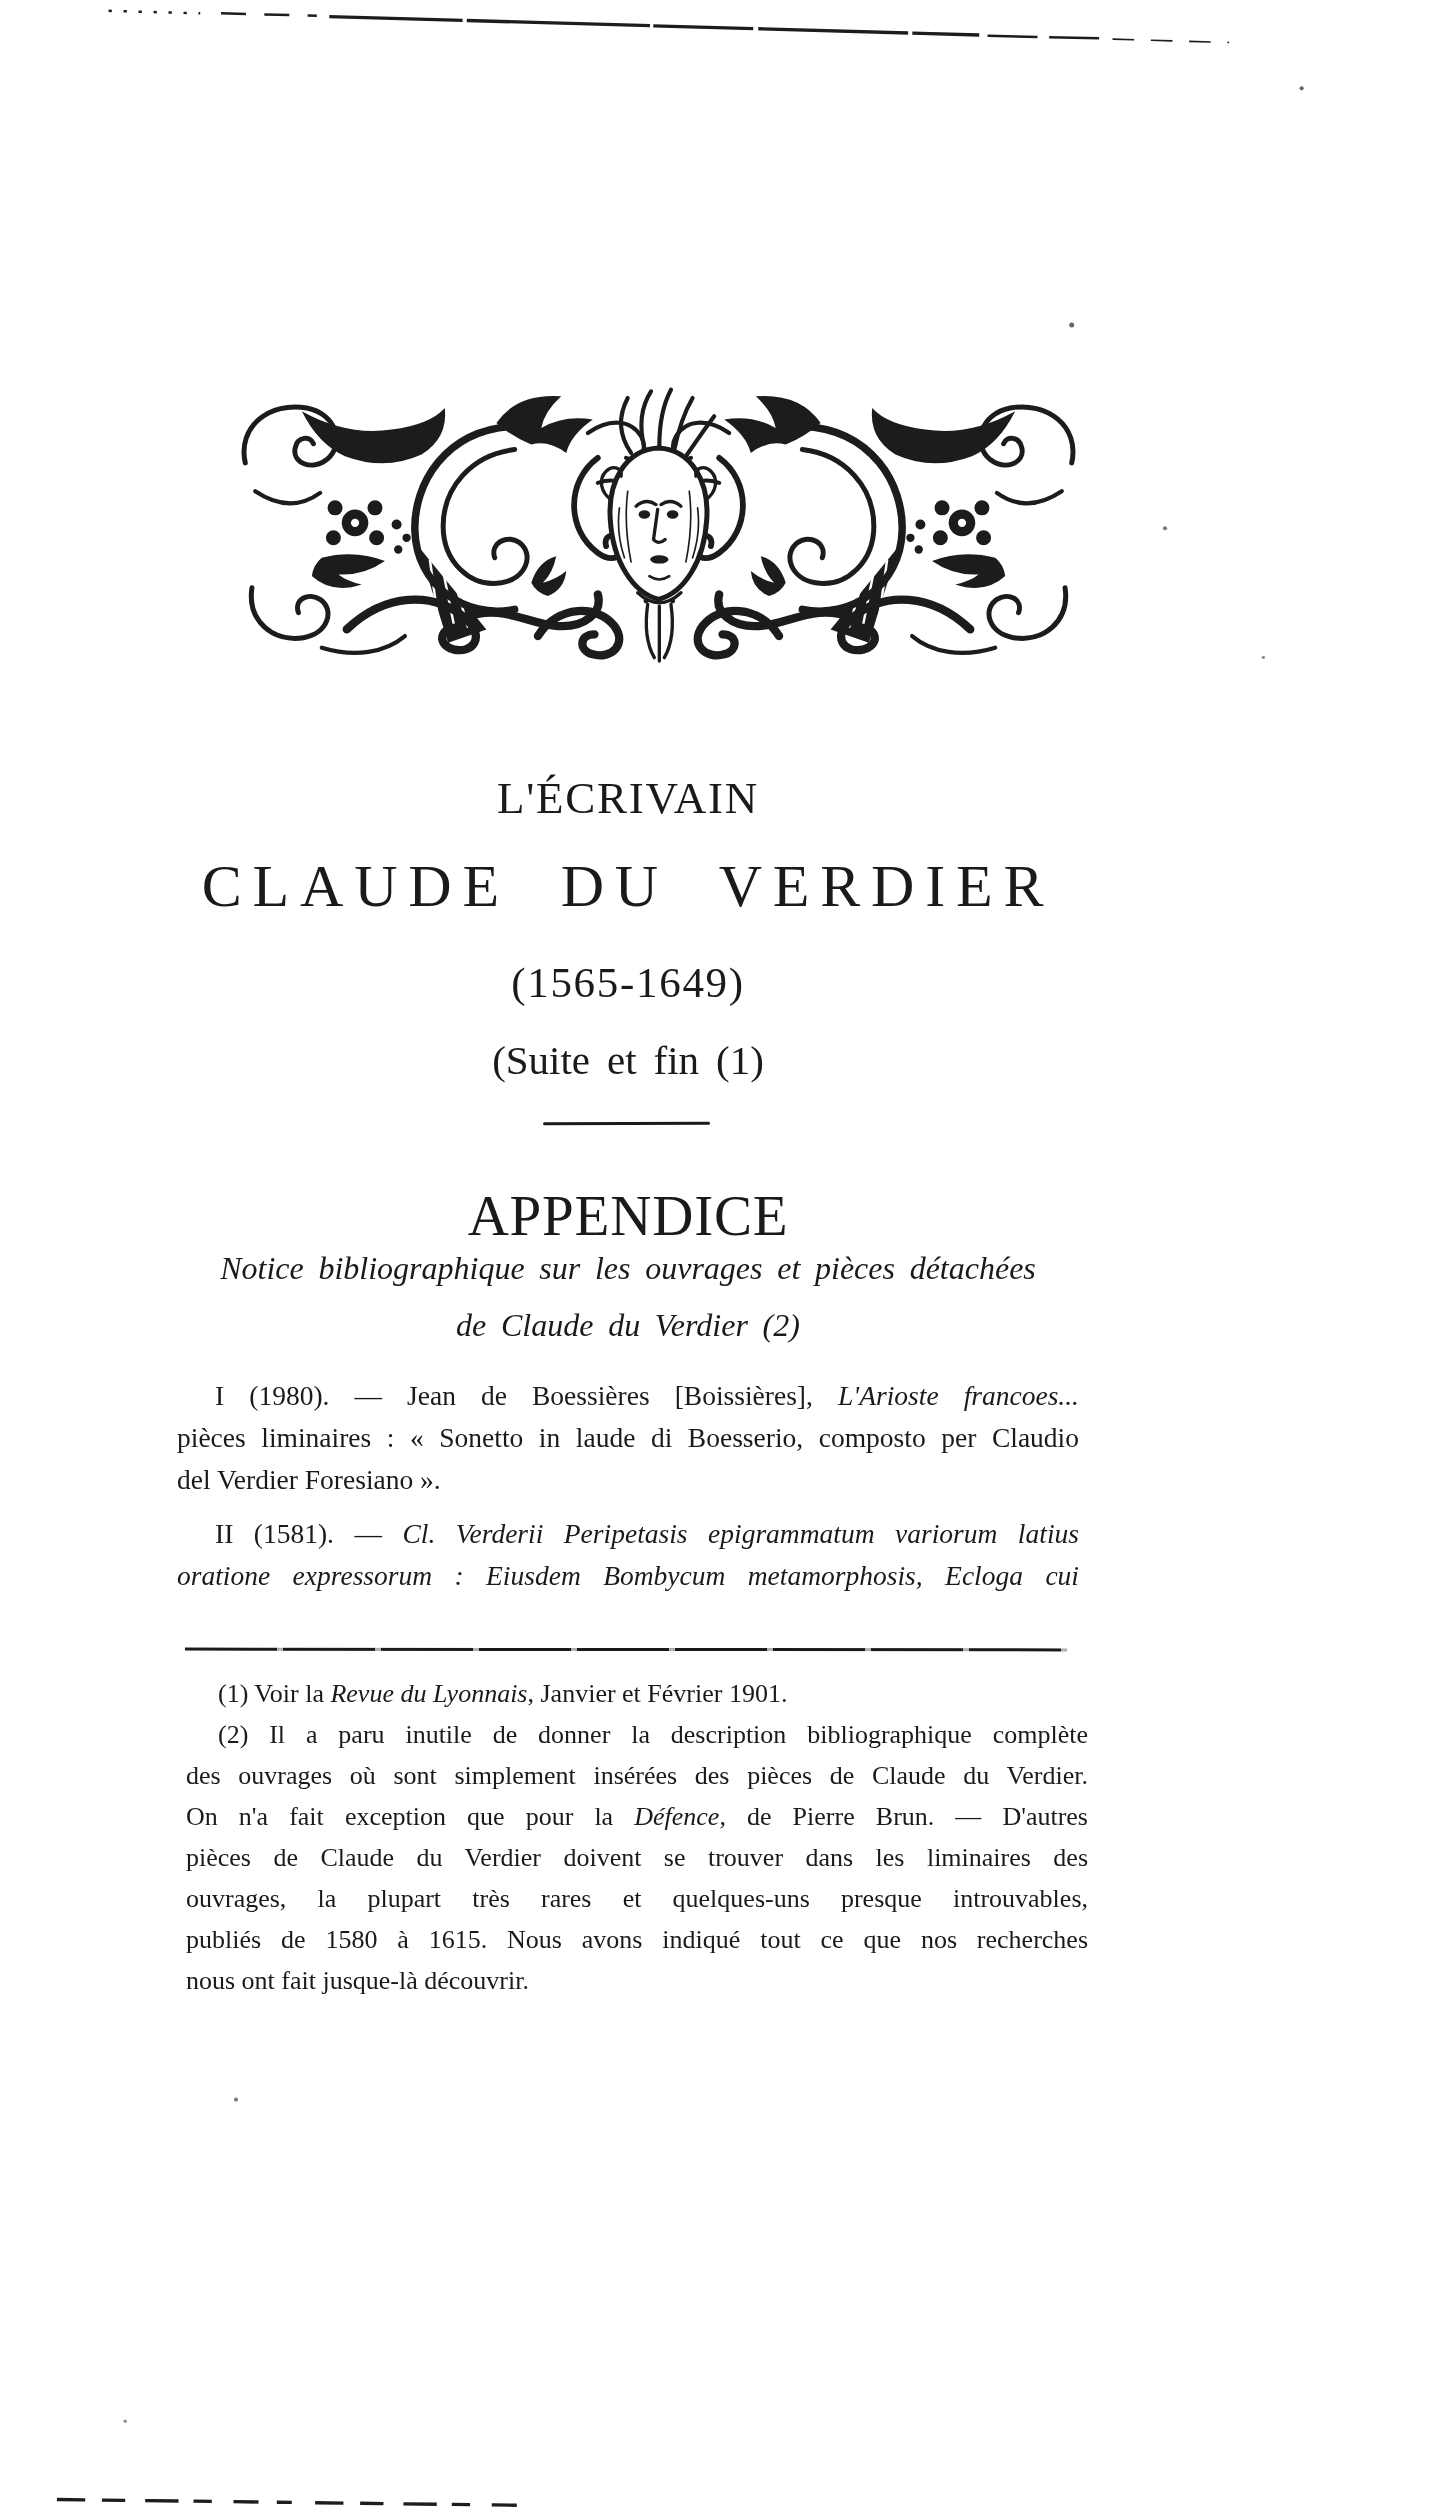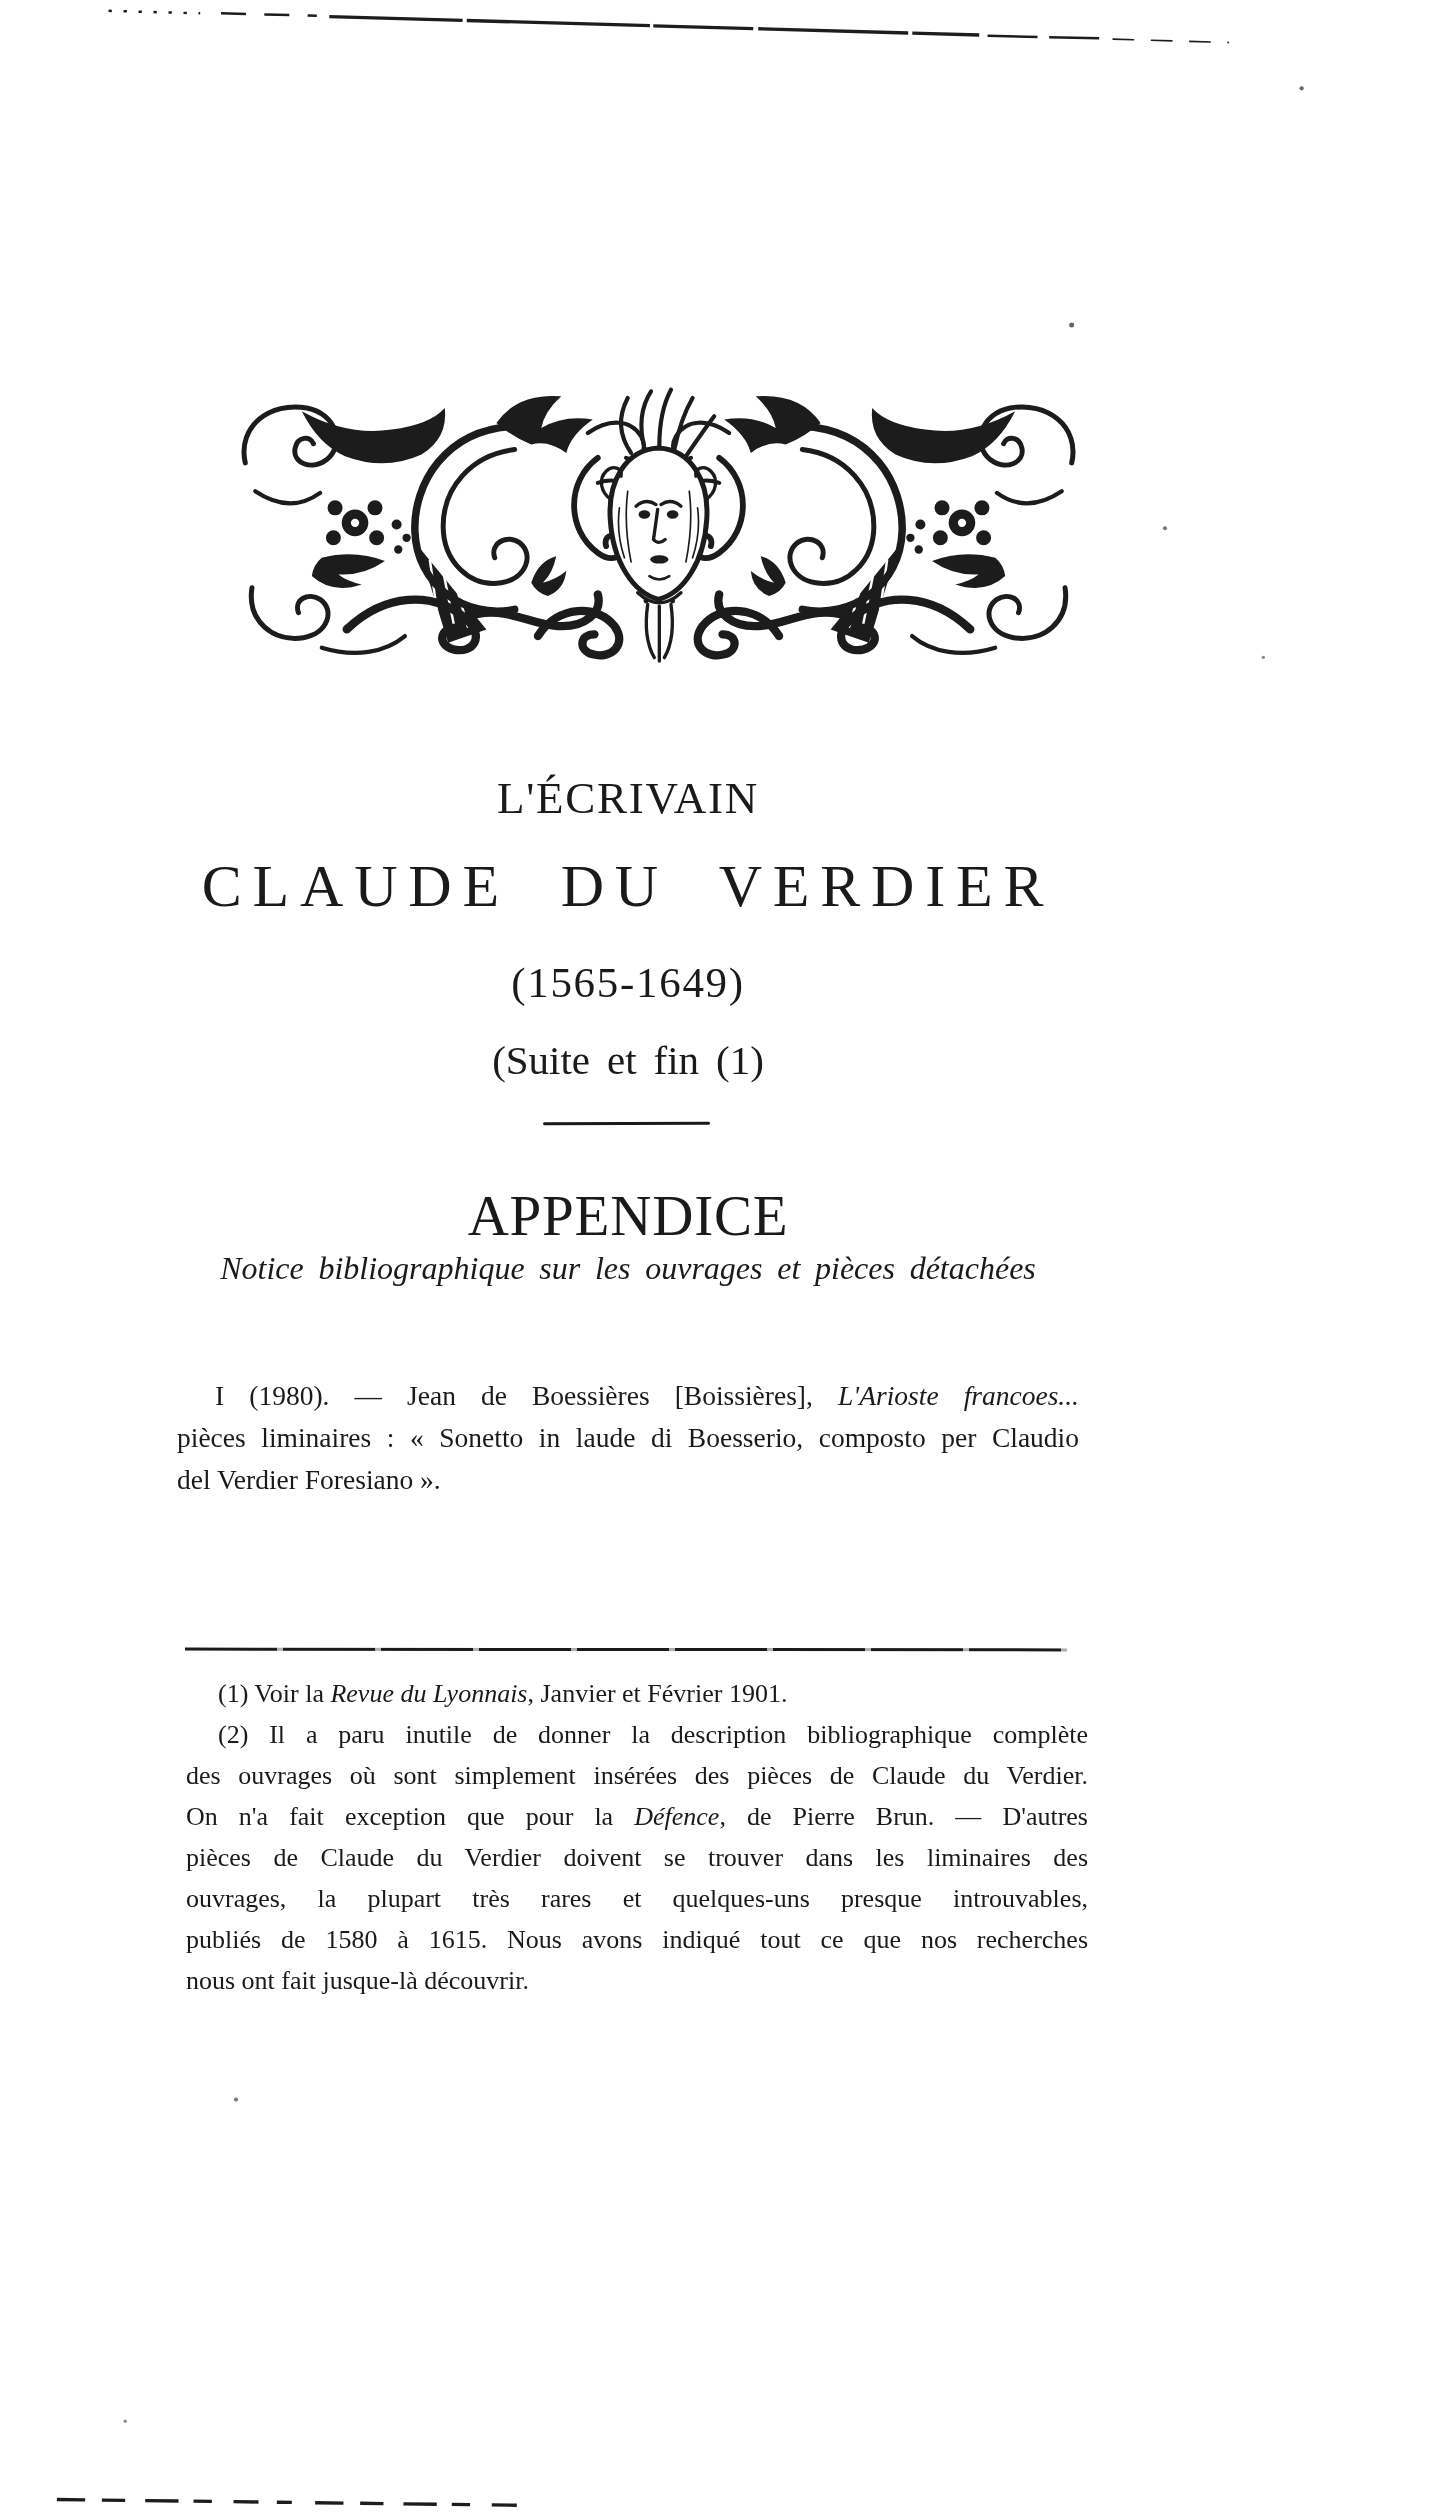--- a/index.html
+++ b/index.html
@@ -137,26 +137,31 @@
   </div>
 
   <div class="centered-col supertitle">L'ÉCRIVAIN</div>
   <div class="centered-col main-title">CLAUDE DU VERDIER</div>
   <div class="centered-col dates">(1565-1649)</div>
   <div class="centered-col suite">(Suite et fin (1)</div>
   <div class="title-rule"></div>
 
   <div class="centered-col appendice">APPENDICE</div>
   <div class="centered-col notice notice1">Notice bibliographique sur les ouvrages et pièces détachées</div>
+  <div class="centered-col notice notice2">de Claude du Verdier (2)</div>
 
   <div class="body-text" id="bodyText">
       <div class="para">
         <div class="tline jline ind"><span>I (1980). — Jean de Boessières [Boissières], </span><span class="it">L'Arioste francoes...</span></div>
         <div class="tline jline"><span>pièces liminaires : « Sonetto in laude di Boesserio, composto per Claudio</span></div>
         <div class="tline shortline"><span>del Verdier Foresiano ».</span></div>
+      </div>
+      <div class="para">
+        <div class="tline jline ind"><span>II (1581). — </span><span class="it">Cl. Verderii Peripetasis epigrammatum variorum latius</span></div>
+        <div class="tline jline"><span class="it">oratione expressorum : Eiusdem Bombycum metamorphosis, Ecloga cui</span></div>
       </div>
     </div>
 
   <div class="fn-rule"></div>
   <div class="footnotes" id="footnotes">
       <div class="para">
         <div class="tline shortline ind"><span>(1) Voir la </span><span class="it">Revue du Lyonnais</span><span>, Janvier et Février 1901.</span></div>
       </div>
       <div class="para">
         <div class="tline jline ind"><span>(2) Il a paru inutile de donner la description bibliographique complète</span></div>

